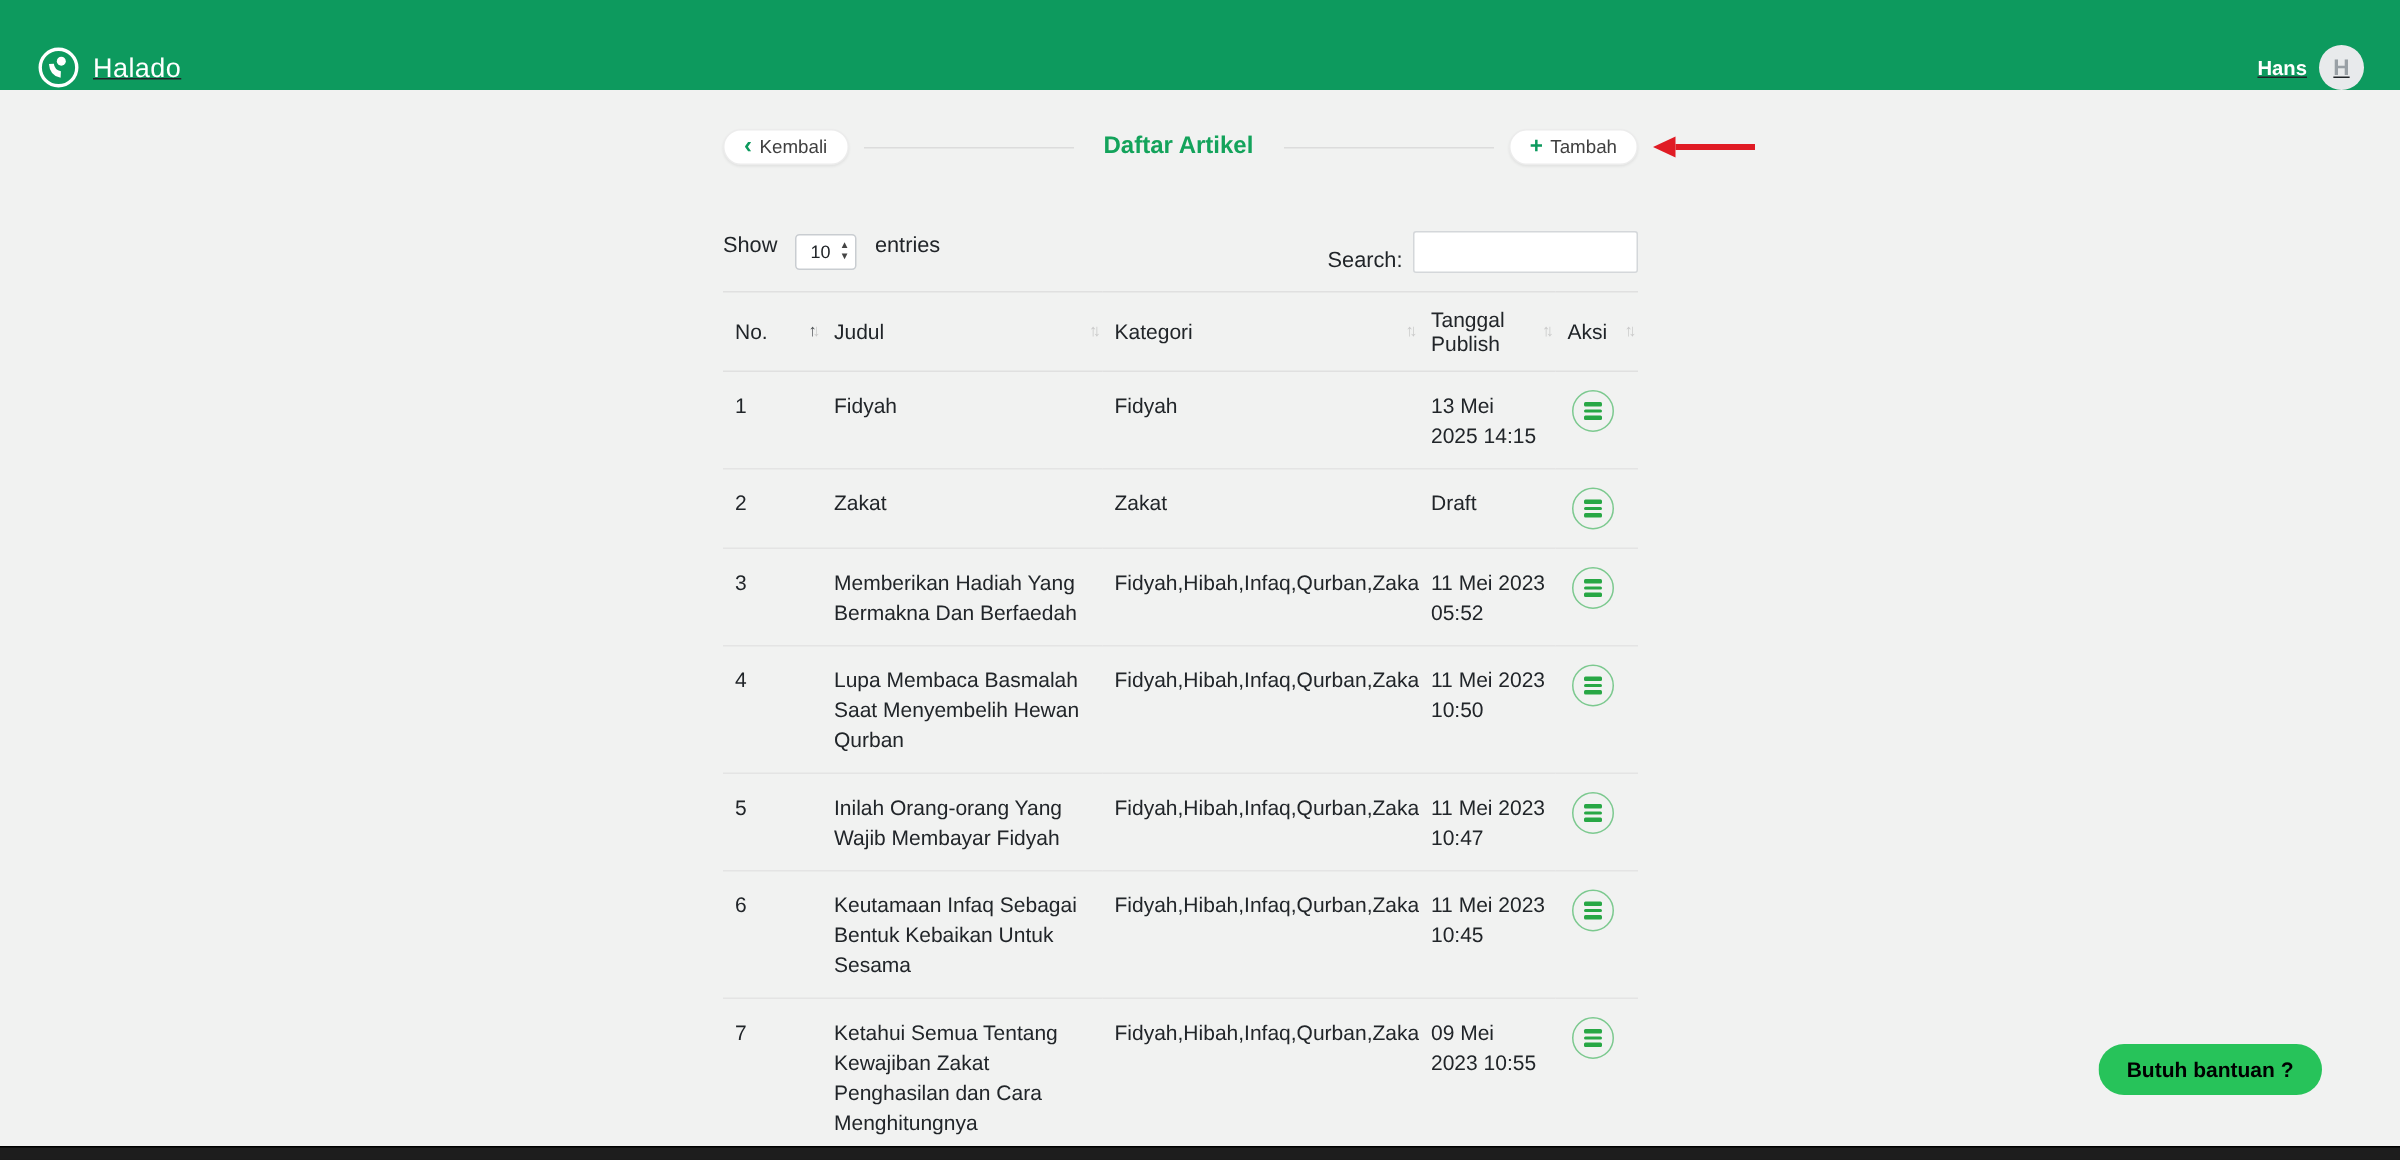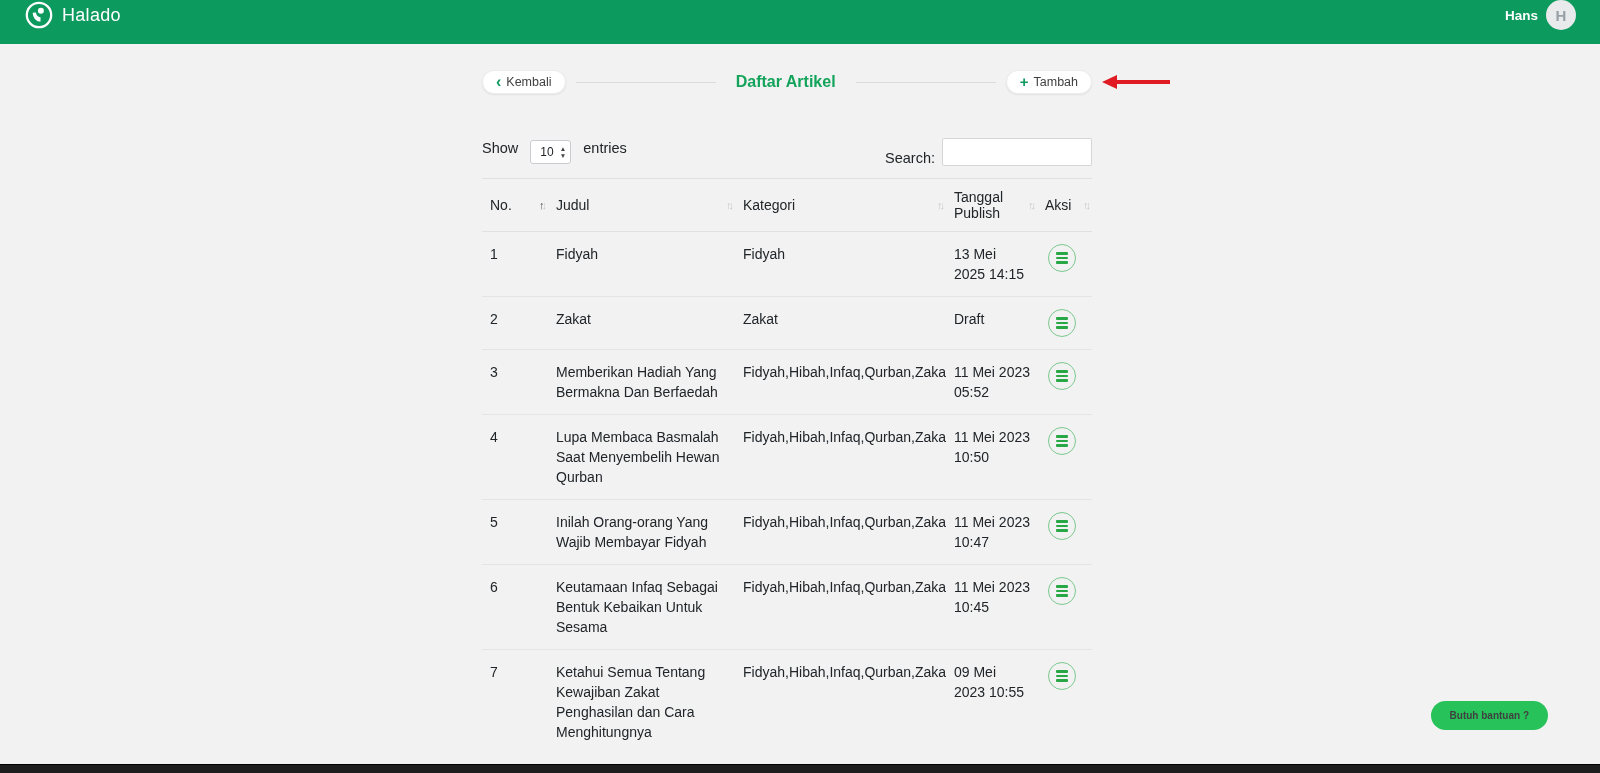--- a/index.html
+++ b/index.html
@@ -13,23 +13,24 @@
   *{box-sizing:border-box;}
   html,body{margin:0;padding:0;}
   body{
     width:1600px;height:773px;overflow:hidden;
     background:#f1f2f1;
     font-family:"Liberation Sans","DejaVu Sans",sans-serif;
     color:#212529;
   }
   
   .navbar{
-    height:44px;background:var(--brand-green);
-    display:flex;align-items:flex-start;justify-content:space-between;
+    height:60px;background:var(--brand-green);
+    display:flex;align-items:flex-end;justify-content:space-between;
     padding:0 24px;
+    text-decoration:underline;
   }
   .brand{display:flex;align-items:center;gap:8px;color:#fff;}
   .brand-name{font-size:18px;font-weight:500;letter-spacing:.3px;}
   .nav-user{display:flex;align-items:center;gap:8px;}
   .user-name{color:#ffffff;font-size:13.5px;font-weight:700;}
   .avatar{
     width:30px;height:30px;border-radius:50%;background:#e8eaec;
     display:flex;align-items:center;justify-content:center;
     color:#99a0a6;font-weight:700;font-size:15px;
   }
@@ -110,22 +111,22 @@
   .action-btn{
     width:28px;height:28px;border-radius:50%;
     border:1px solid #7cc98f;background:transparent;cursor:pointer;
     display:flex;align-items:center;justify-content:center;padding:0;margin-left:3px;
   }
   .burger{display:flex;flex-direction:column;gap:2px;}
   .burger i{display:block;width:12px;height:2.5px;border-radius:1px;background:var(--icon-green);}
   
   .help-pill{
     position:fixed;right:52px;bottom:43px;
-    background:var(--help-green);color:#404040;border:none;cursor:pointer;
-    font-family:inherit;font-size:10px;font-weight:700;
+    background:var(--help-green);color:#000000;border:none;cursor:pointer;
+    font-family:inherit;font-size:14px;font-weight:700;
     padding:9px 19px;border-radius:17px;
   }
   
   .bottom-bar{position:fixed;left:0;right:0;bottom:0;height:9px;background:#1d1d1d;border-top:1px solid #000;}
 </style>
 </head>
 <body>
 
 <header class="navbar">
   <div class="brand">

